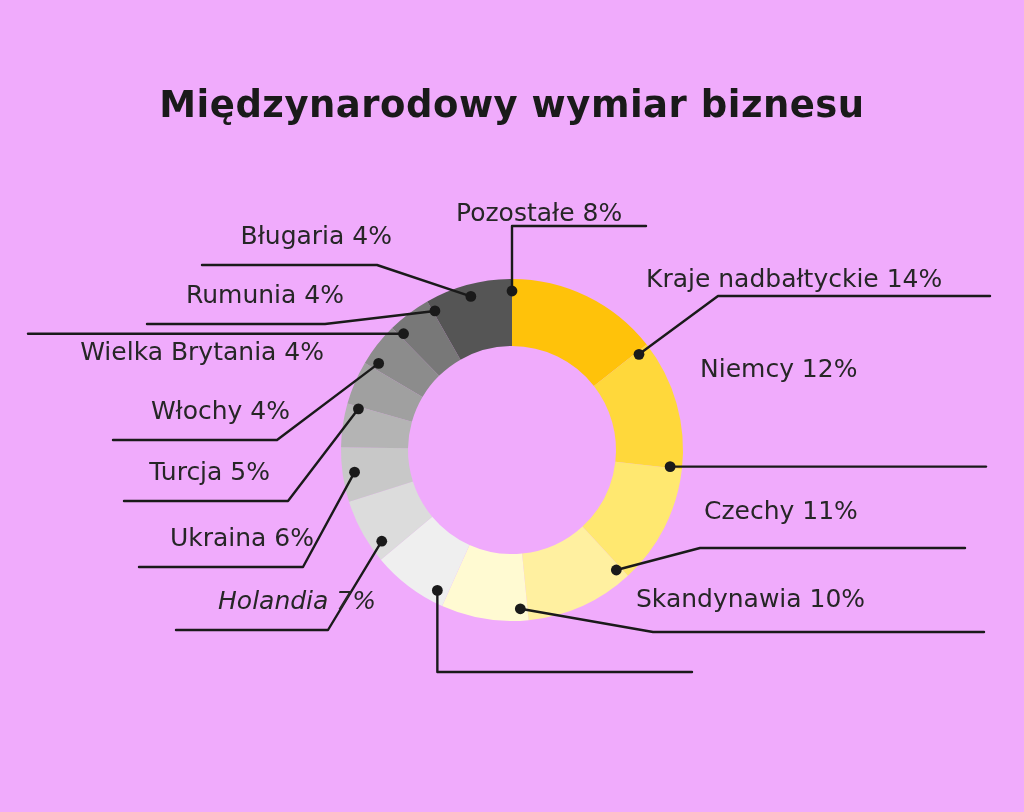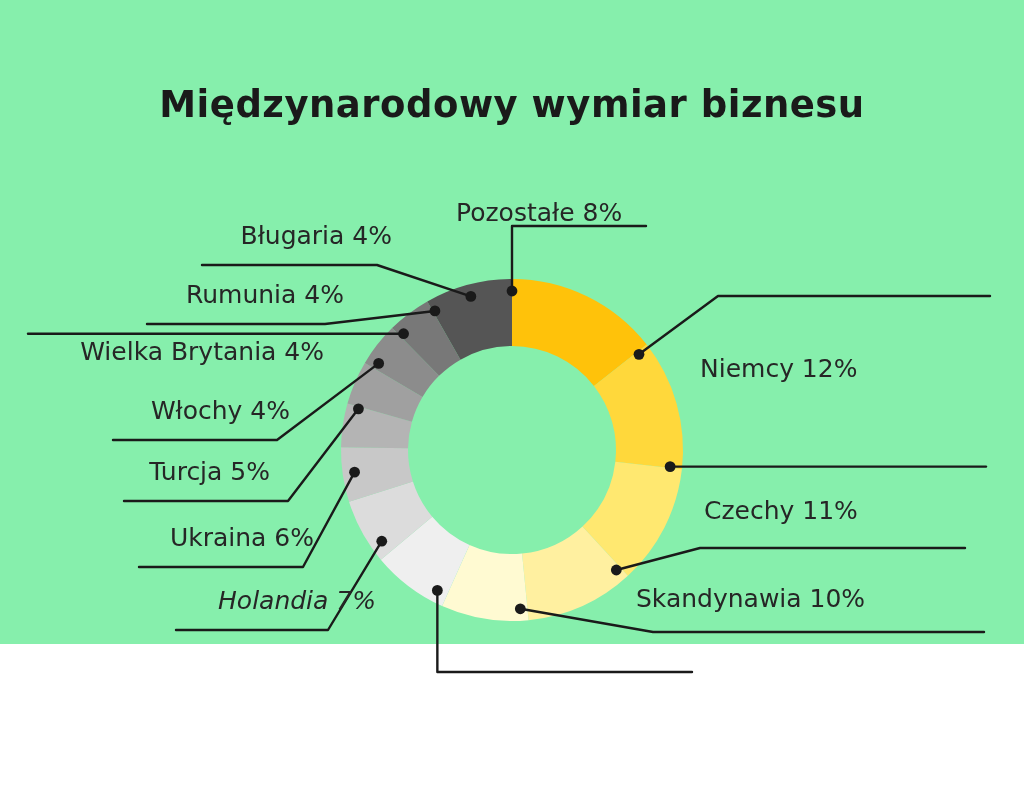--- a/index.html
+++ b/index.html
@@ -9,22 +9,22 @@
   }
   body {
     width: 1024px;
     height: 812px;
     font-family: "DejaVu Sans", sans-serif;
     overflow: hidden;
   }
   #page {
     position: relative;
     width: 1024px;
-    height: 644px;
-    background: #86efac;
+    height: 812px;
+    background: #f0abfc;
   }
   #chart-title {
     position: absolute;
     left: 0;
     top: 83px;
     width: 1024px;
     text-align: center;
     font-family: "DejaVu Sans", sans-serif;
     font-size: 37px;
     font-weight: 700;
@@ -97,20 +97,21 @@
         <circle cx="354.5473770700903" cy="472.12852305265045" r="5.4"></circle>
         <circle cx="358.4177936200381" cy="408.84777182869925" r="5.4"></circle>
         <circle cx="378.65137969667757" cy="363.40239343261067" r="5.4"></circle>
         <circle cx="403.5622607500627" cy="333.71476144255195" r="5.4"></circle>
         <circle cx="434.91527038083245" cy="310.935466564836" r="5.4"></circle>
         <circle cx="470.84777182869925" cy="296.41779362003814" r="5.4"></circle>
         <circle cx="512" cy="291" r="5.4"></circle>
       </g>
   </svg>
 
+  <div class="callout-text right" id="lbl-kraje" style="top: 266px; left: 646px;">Kraje nadbałtyckie 14%</div>
   <div class="callout-text right" id="lbl-niemcy" style="top: 356px; left: 700px;">Niemcy 12%</div>
   <div class="callout-text right" id="lbl-czechy" style="top: 498px; left: 704px;">Czechy 11%</div>
   <div class="callout-text right" id="lbl-skandynawia" style="top: 586px; left: 636px;">Skandynawia 10%</div>
   <div class="callout-text left" id="lbl-holandia" style="top: 588px; left: 0px; width: 376px; font-style: italic;">Holandia 7%</div>
   <div class="callout-text left" id="lbl-ukraina" style="top: 525px; left: 0px; width: 314px;">Ukraina 6%</div>
   <div class="callout-text left" id="lbl-turcja" style="top: 459px; left: 0px; width: 270px;">Turcja 5%</div>
   <div class="callout-text left" id="lbl-wlochy" style="top: 398px; left: 0px; width: 290px;">Włochy 4%</div>
   <div class="callout-text left" id="lbl-wb" style="top: 339px; left: 0px; width: 316px; margin-left: 8px;">Wielka Brytania 4%</div>
   <div class="callout-text left" id="lbl-rumunia" style="top: 282px; left: 0px; width: 344px;">Rumunia 4%</div>
   <div class="callout-text left" id="lbl-blugaria" style="top: 223px; left: 0px; width: 392px;">Bługaria 4%</div>

